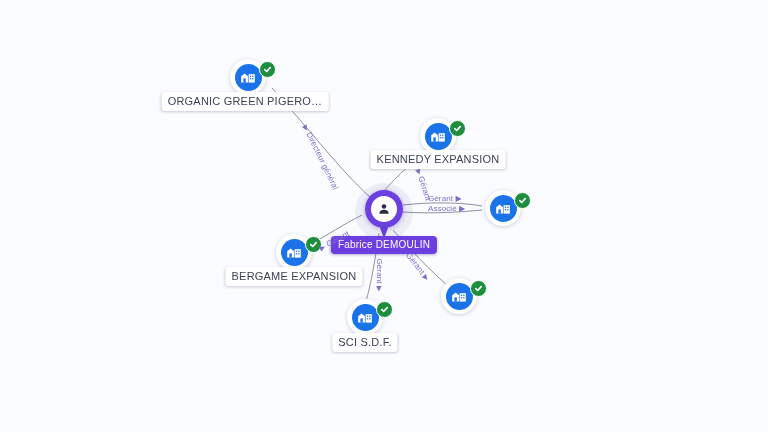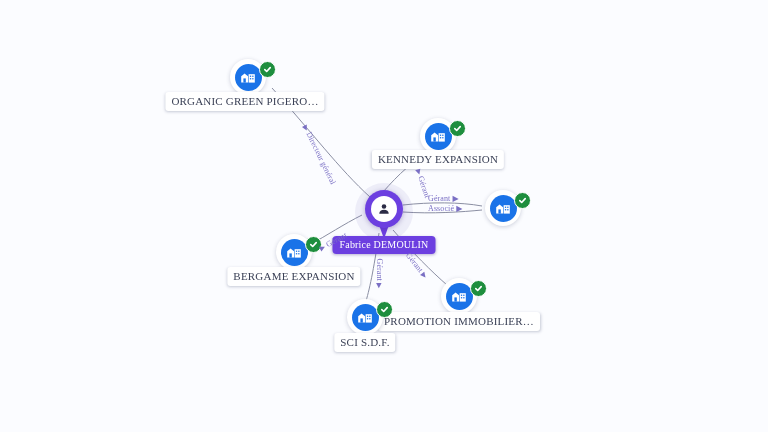--- a/index.html
+++ b/index.html
@@ -6,21 +6,21 @@
     margin: 0;
     padding: 0;
     background: #ffffff;
   }
   #canvas {
     position: relative;
     width: 768px;
     height: 432px;
     background: #fbfcff;
     overflow: hidden;
-    font-family: Liberation Serif, serif;
+    font-family: Liberation Sans, sans-serif;
   }
   #edge-layer {
     position: absolute;
     left: 0; top: 0;
     width: 768px;
     height: 432px;
   }
 
   
   .node {
@@ -239,21 +239,20 @@
           <rect x="3.4" y="9.4" width="2.4" height="4.2" fill="#1a73e8"></rect>
         </svg>
       </div>
     </div>
     <div class="check-badge">
       <svg width="9" height="9" viewBox="0 0 10 10">
         <path fill="none" stroke="#ffffff" stroke-width="1.8" stroke-linecap="round" stroke-linejoin="round" d="M2 5.2 L4.1 7.2 L8 2.9"></path>
       </svg>
     </div>
   </div>
-  <div class="node-label" style="left:459px; top:312px;">PROMOTION IMMOBILIER…</div>
 
   <div class="node" style="left:365px; top:317px;">
     <div class="node-circle">
       <div class="node-inner">
         <svg width="16" height="16" viewBox="0 0 16 16">
           <path fill="#ffffff" d="M1.2 13.6V7.2L4.6 4.6 8 7.2v6.4z"></path>
           <rect x="8.6" y="5.2" width="6.2" height="8.4" fill="#ffffff"></rect>
           <rect x="9.9" y="6.6" width="1.3" height="1.3" fill="#1a73e8"></rect>
           <rect x="12.2" y="6.6" width="1.3" height="1.3" fill="#1a73e8"></rect>
           <rect x="9.9" y="9.1" width="1.3" height="1.3" fill="#1a73e8"></rect>

